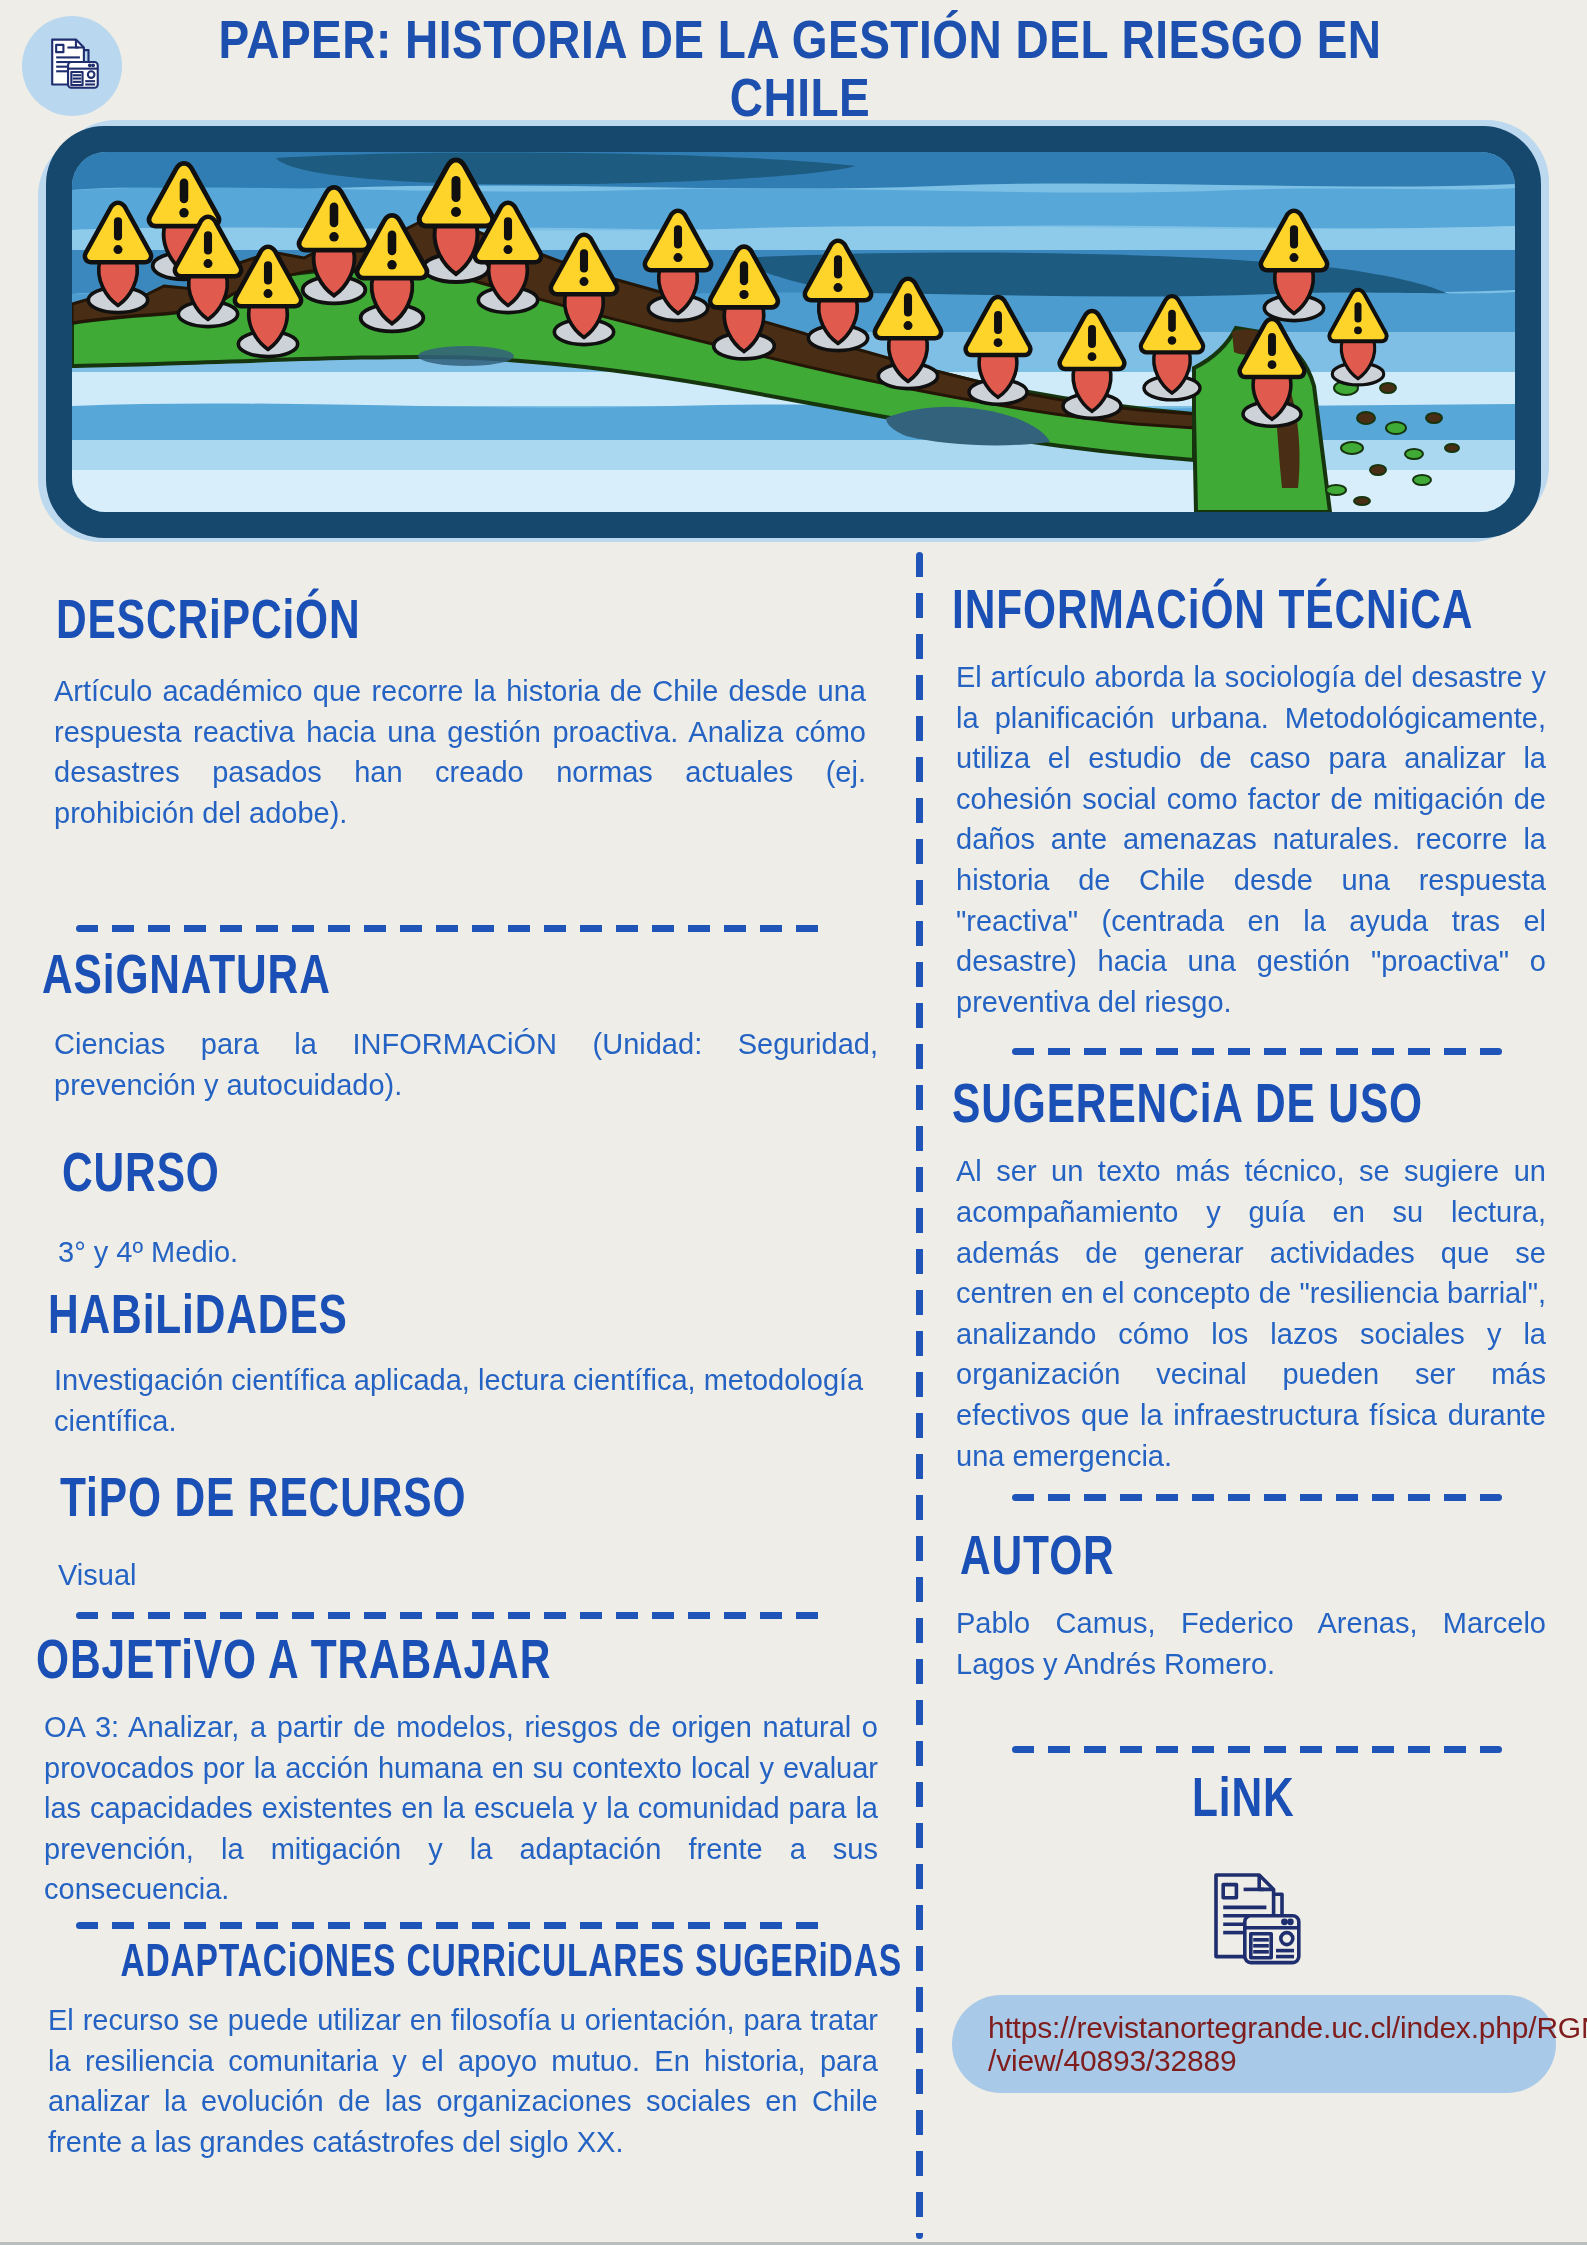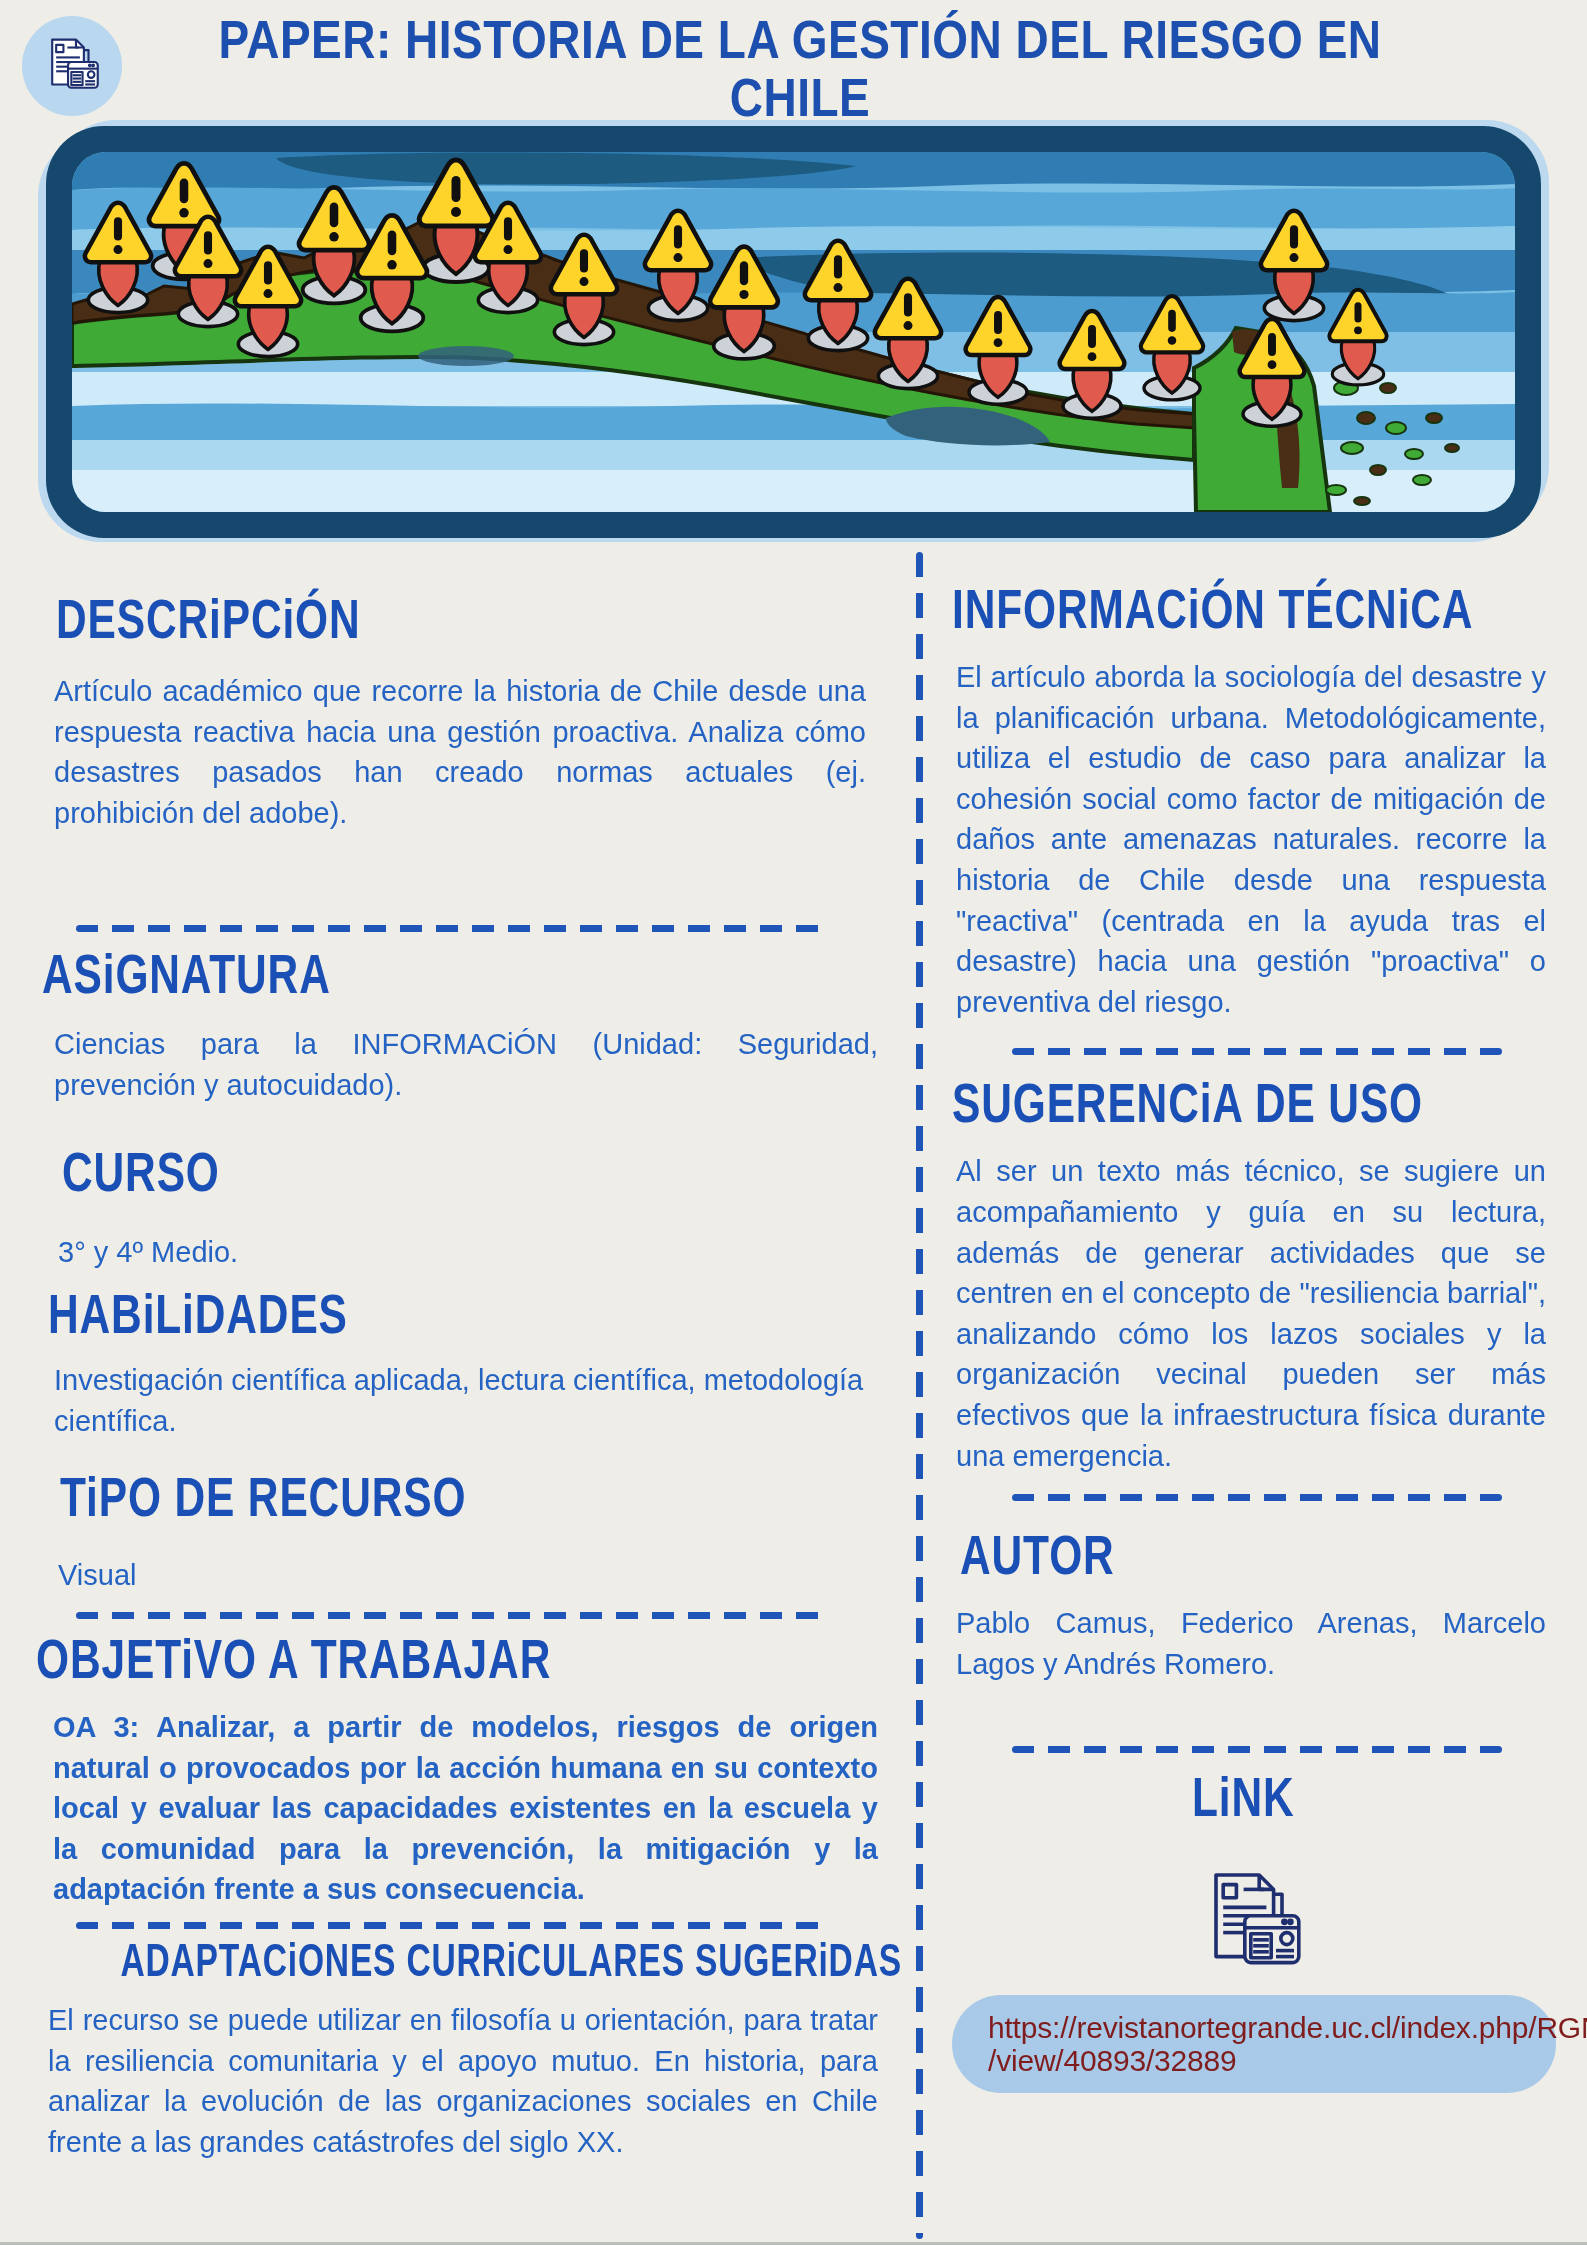--- a/index.html
+++ b/index.html
@@ -73,21 +73,21 @@
     background:#6b7880;opacity:.4;
   }
   
   .mtA{margin-top:48px;} .mtB{margin-top:20px;margin-left:18px;margin-right:14px;}
   .sep1{margin:92px 14px 0 40px;width:755px;}
   .mtC{margin-top:16px;margin-left:6px;} .mtD{margin-top:18px;margin-left:18px;margin-right:2px;}
   .mtE{margin-top:40px;margin-left:26px;} .mtF{margin-top:28px;margin-left:22px;}
   .mtG{margin-top:16px;margin-left:12px;} .mtH{margin-top:14px;margin-left:18px;margin-right:2px;}
   .mtI{margin-top:30px;margin-left:24px;} .mtJ{margin-top:26px;margin-left:22px;}
   .sep2{margin:16px 14px 0 40px;width:755px;}
-  .mtK{margin-top:14px;margin-left:0;} .mtL{margin-top:16px;margin-left:17px;margin-right:2px;font-weight:bold;}
+  .mtK{margin-top:14px;margin-left:0;} .mtL{margin-top:16px;margin-left:8px;margin-right:2px;}
   .sep3{margin:12px 14px 0 40px;width:755px;}
   .mtM{margin-top:10px;} .mtN{margin-top:13px;margin-left:12px;margin-right:2px;}
   
   .mtO{margin-top:38px;} .mtP{margin-top:16px;margin-left:4px;margin-right:6px;}
   .sepR1{margin:26px 0 0 60px;width:490px;}
   .mtQ{margin-top:22px;} .mtR{margin-top:16px;margin-left:4px;margin-right:6px;}
   .sepR2{margin:18px 0 0 60px;width:490px;}
   .mtS{margin-top:28px;margin-left:8px;} .mtT{margin-top:16px;margin-left:4px;margin-right:6px;}
   .sepR3{margin:62px 0 0 60px;width:490px;}
 </style>

